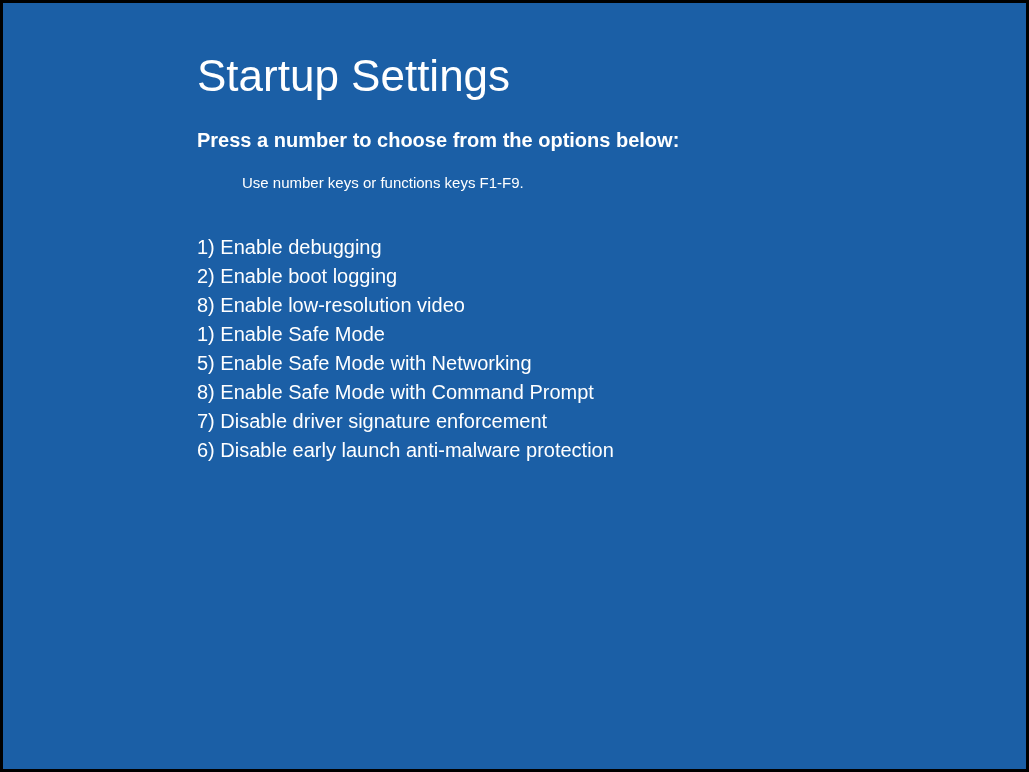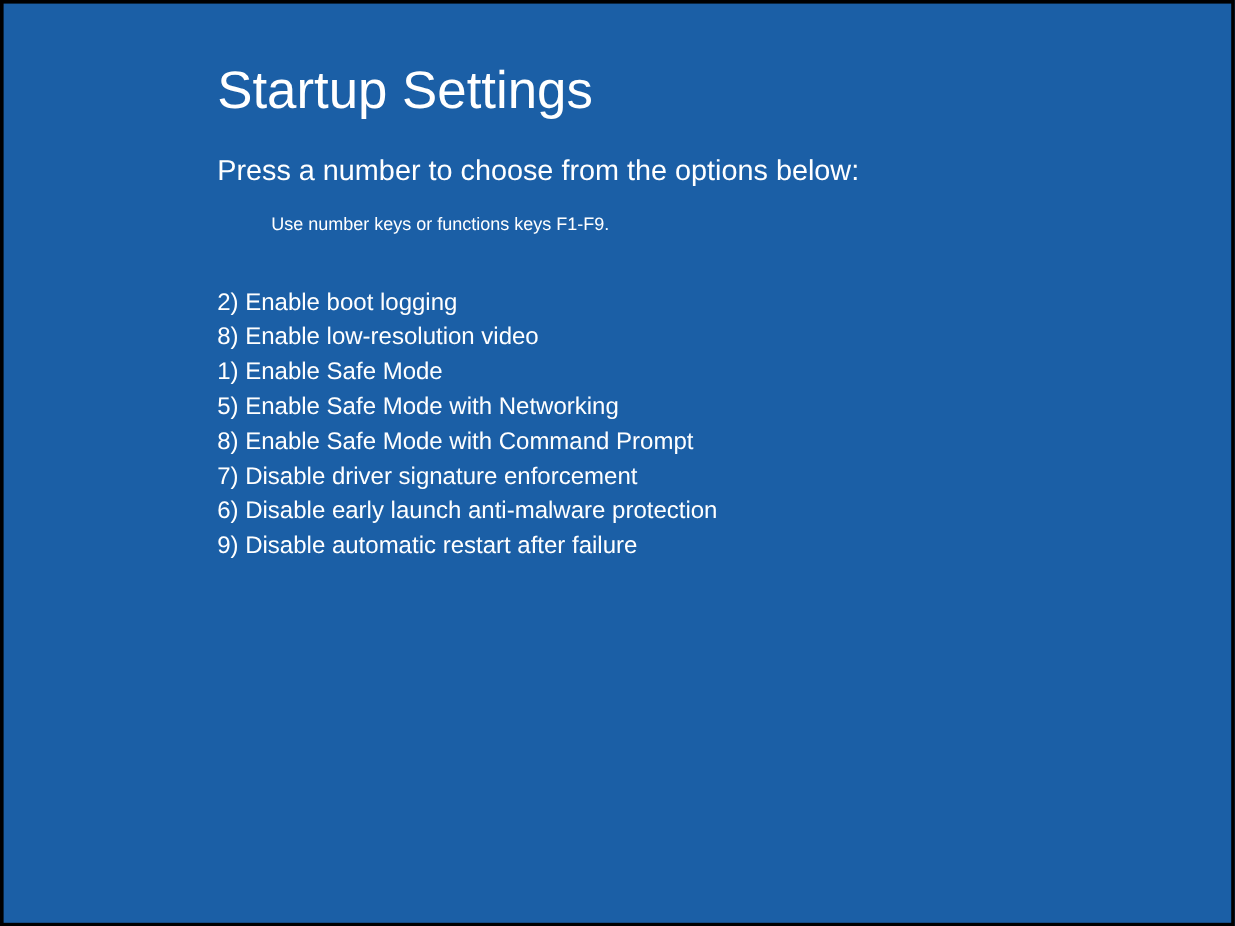--- a/index.html
+++ b/index.html
@@ -17,32 +17,32 @@
     .screen {
       width: 1023px;
       height: 766px;
       margin: 3px;
       background: #1b5fa6;
       color: #ffffff;
       position: relative;
     }
     .content {
       position: absolute;
-      left: 178px;
+      left: 194px;
       top: 48px;
     }
     .title {
       font-size: 44px;
       font-weight: 300;
       letter-spacing: 0px;
       margin-bottom: 28px;
     }
     .instruction {
-      font-size: 24px;
-      font-weight: 400;
+      font-size: 20px;
+      font-weight: 700;
       margin-bottom: 22px;
     }
     .hint {
       font-size: 15px;
       font-weight: 400;
       margin-bottom: 42px;
       margin-left: 45px;
     }
     .options {
       margin-bottom: 110px;
@@ -62,23 +62,23 @@
   </style>
 </head>
 <body>
 
 <div class="screen">
   <div class="content">
     <h1 class="title">Startup Settings</h1>
     <div class="instruction">Press a number to choose from the options below:</div>
     <div class="hint">Use number keys or functions keys F1-F9.</div>
     <div class="options">
+      <div class="option-item">1) Enable debugging</div>
       <div class="option-item">2) Enable boot logging</div>
       <div class="option-item">8) Enable low-resolution video</div>
       <div class="option-item">1) Enable Safe Mode</div>
       <div class="option-item">5) Enable Safe Mode with Networking</div>
       <div class="option-item">8) Enable Safe Mode with Command Prompt</div>
       <div class="option-item">7) Disable driver signature enforcement</div>
       <div class="option-item">6) Disable early launch anti-malware protection</div>
-      <div class="option-item">9) Disable automatic restart after failure</div>
     </div>
   </div>
 </div>
 
 </body></html>

